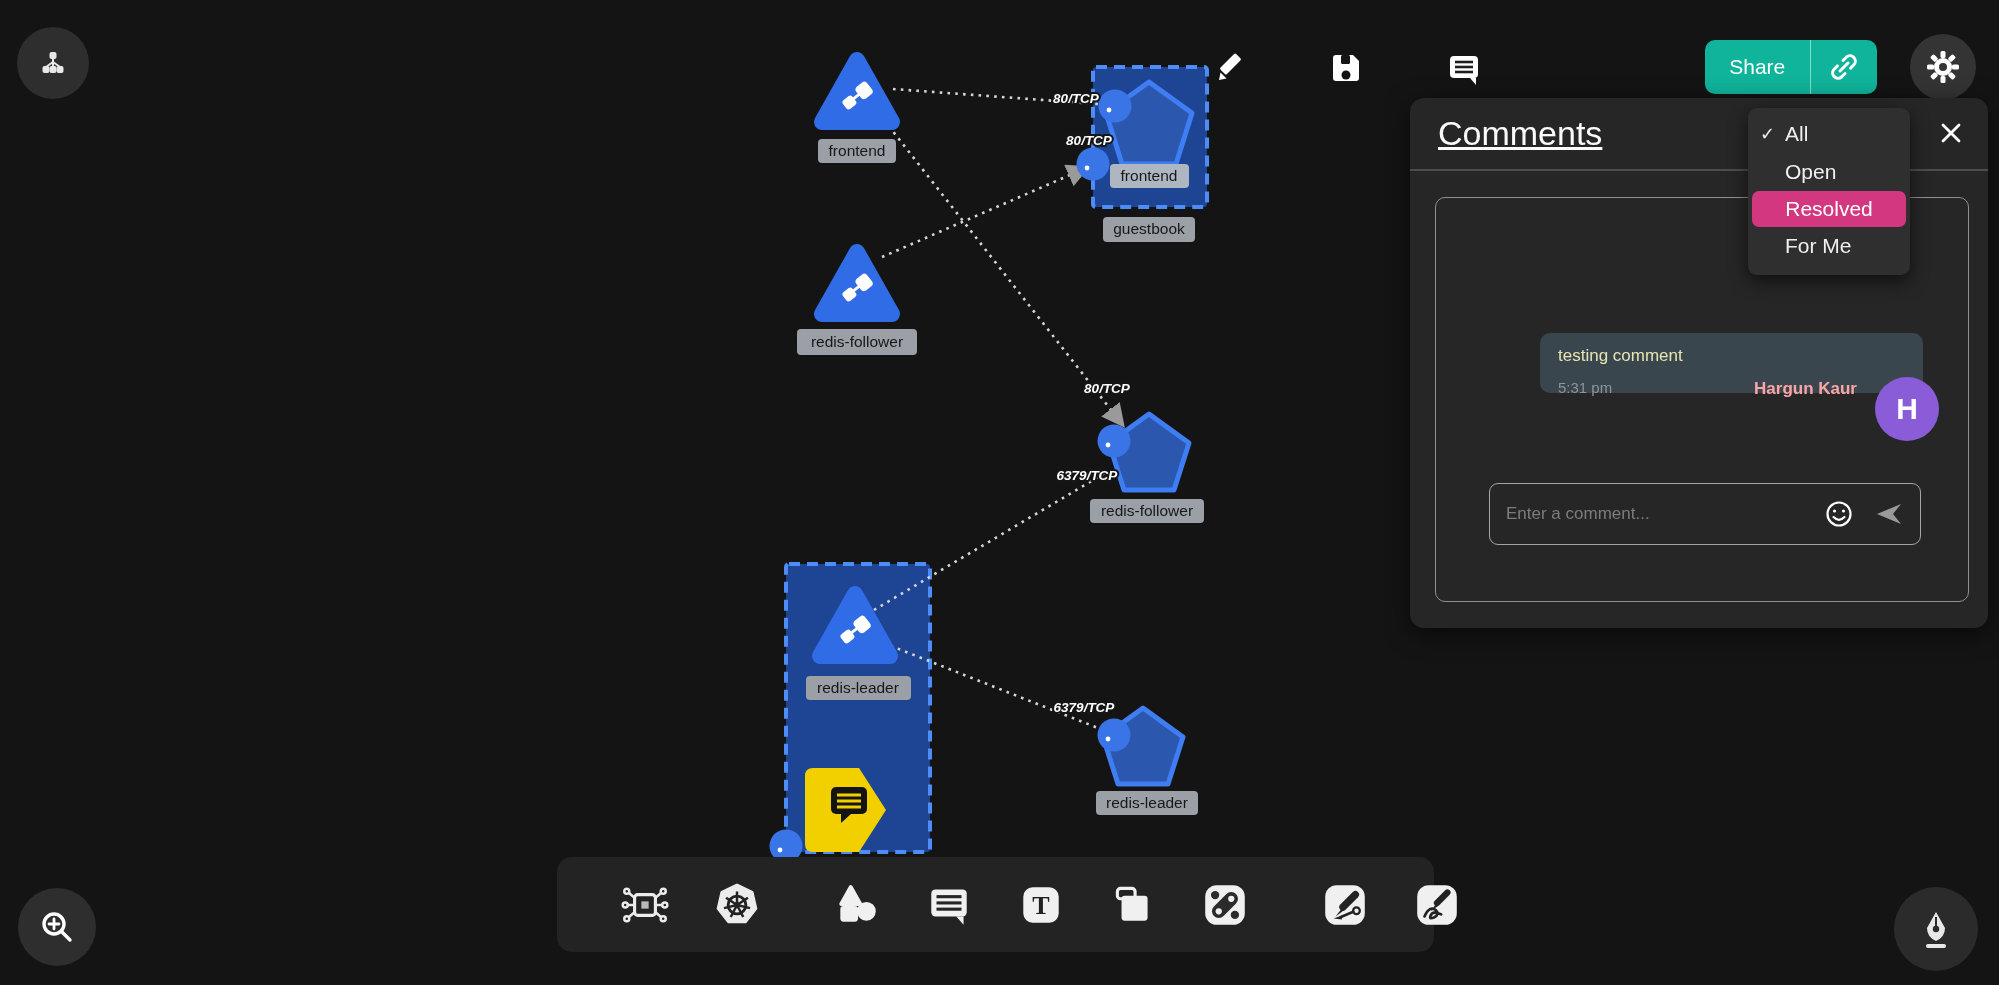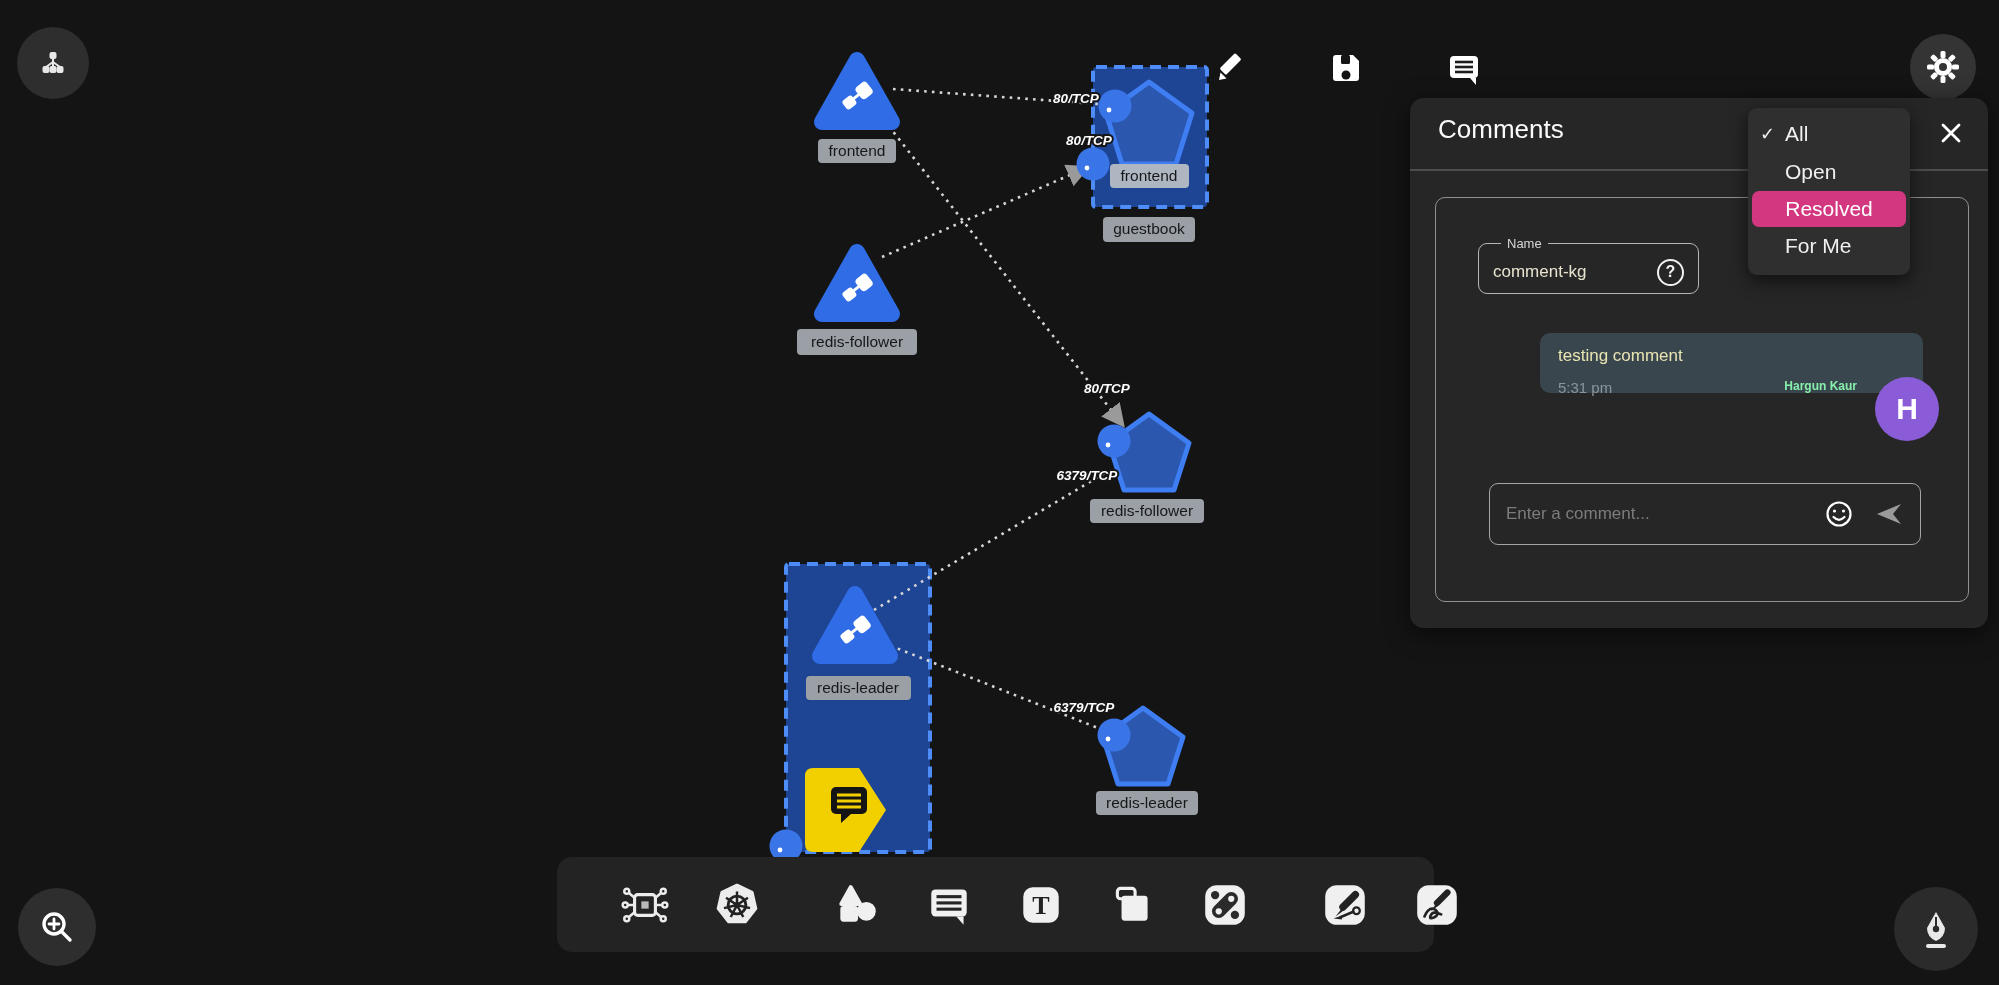--- a/index.html
+++ b/index.html
@@ -28,40 +28,40 @@
                background:#10b49b; border-radius:10px; display:flex; align-items:stretch;
                color:#fff; cursor:pointer; }
   .share-btn .lbl { flex:1; display:flex; align-items:center; justify-content:center;
                     font-size:21px; }
   .share-btn .sep { width:1.5px; background:rgba(255,255,255,.5); }
   .share-btn .link { width:66px; display:flex; align-items:center; justify-content:center; }
 
   
   .panel { position:absolute; left:1410px; top:98px; width:578px; height:530px;
            background:#262626; border-radius:14px; box-shadow:0 6px 24px rgba(0,0,0,.55); }
-  .panel-title { position:absolute; left:28px; top:16px; font-size:26px; color:#fafafa; }
+  .panel-title { position:absolute; left:28px; top:16px; font-size:34px; color:#fafafa;text-decoration:underline; }
   .panel-close { position:absolute; right:20px; top:18px; width:34px; height:34px;
                  display:flex; align-items:center; justify-content:center; cursor:pointer; }
   .panel-divider { position:absolute; left:0; top:71px; width:100%; height:1.5px; background:#4d4d4d; }
   .panel-inner { position:absolute; left:25px; top:99px; width:534px; height:405px;
                  border:1.5px solid #909090; border-radius:10px; }
   fieldset.name-field { position:absolute; left:42px; top:38px; width:221px; height:58px;
                  border:1.5px solid #b5b5b5; border-radius:9px; display:flex;
                  align-items:center; padding:0 14px; }
   fieldset.name-field legend { font-size:13px; color:#d6d6d6; padding:0 6px; margin-left:8px; }
   .name-value { font-size:17px; color:#e7e3cf; flex:1; }
   .help-bubble { width:27px; height:27px; border:2.2px solid #f2f2f2; border-radius:50%;
                  color:#f2f2f2; font-size:16px; font-weight:bold; display:flex;
                  align-items:center; justify-content:center; cursor:pointer; }
   .bubble { position:absolute; left:104px; top:135px; width:383px; height:60px;
             background:#3a464d; border-radius:10px; padding:13px 18px; }
   .bubble-text { font-size:17px; color:#e9e4b2; }
   .bubble-row { display:flex; justify-content:space-between; margin-top:13px; padding-right:48px; }
   .bubble-time { font-size:15px; color:#8b959a; }
-  .bubble-author { font-size:12px; font-weight:bold; color:#86efac; }
+  .bubble-author { font-size:17px; font-weight:bold; color:#fca5a5; }
   .avatar { position:absolute; right:-16px; top:44px; width:64px; height:64px;
             border-radius:50%; background:#8a5cd8; color:#fff; font-size:30px; font-weight:bold;
             display:flex; align-items:center; justify-content:center; }
   .comment-input { position:absolute; left:53px; top:285px; width:432px; height:62px;
             border:1.5px solid #a5a5a5; border-radius:9px; display:flex; align-items:center;
             padding:0 16px; gap:20px; }
   .comment-input input { flex:1; background:transparent; border:none; outline:none;
             font-size:17px; color:#ddd; font-family:"Liberation Sans",sans-serif; }
   .comment-input input::placeholder { color:#7c7c7c; }
 
@@ -244,20 +244,31 @@
       <path d="M26,30 l6,7 v-7 z" fill="#fff"></path>
       <g stroke="#1d1d1d" stroke-width="2.6">
         <line x1="11" y1="14" x2="29" y2="14"></line>
         <line x1="11" y1="19" x2="29" y2="19"></line>
         <line x1="11" y1="24" x2="29" y2="24"></line>
       </g>
     </svg>
   </div>
 
 
+  <div class="share-btn">
+    <span class="lbl">Share</span>
+    <span class="sep"></span>
+    <span class="link">
+      <svg width="34" height="34" viewBox="0 0 34 34" fill="none" stroke="#fff" stroke-width="3" stroke-linecap="round">
+        <path d="M16,10.5 l3.5,-3.5 a5.4,5.4 0 0 1 7.6,7.6 l-3.5,3.5"></path>
+        <path d="M18,23.5 l-3.5,3.5 a5.4,5.4 0 0 1 -7.6,-7.6 l3.5,-3.5"></path>
+        <line x1="13" y1="21" x2="21" y2="13"></line>
+      </svg>
+    </span>
+  </div>
 
   <div class="circle-btn" style="left:1910px;top:34px;width:66px;height:66px;background:#343434;">
     <svg width="38" height="38" viewBox="0 0 38 38">
       <g fill="#fff">
         <circle cx="19" cy="19" r="9"></circle>
         <g>
           <rect x="16.5" y="3" width="5" height="7" rx="1.5"></rect>
           <rect x="16.5" y="28" width="5" height="7" rx="1.5"></rect>
           <rect x="3" y="16.5" width="7" height="5" rx="1.5"></rect>
           <rect x="28" y="16.5" width="7" height="5" rx="1.5"></rect>
@@ -275,25 +286,20 @@
     <div class="panel-title">Comments</div>
     <div class="panel-close">
       <svg width="26" height="26" viewBox="0 0 26 26" stroke="#fff" stroke-width="2.8" stroke-linecap="round">
         <line x1="5" y1="5" x2="21" y2="21"></line>
           <line x1="21" y1="5" x2="5" y2="21"></line>
       </svg>
     </div>
     <div class="panel-divider"></div>
 
     <div class="panel-inner">
-      <fieldset class="name-field">
-        <legend>Name</legend>
-        <span class="name-value">comment-kg</span>
-        <span class="help-bubble">?</span>
-      </fieldset>
 
       <div class="bubble">
         <div class="bubble-text">testing comment</div>
         <div class="bubble-row">
           <span class="bubble-time">5:31 pm</span>
           <span class="bubble-author">Hargun Kaur</span>
         </div>
         <div class="avatar">H</div>
       </div>
 

